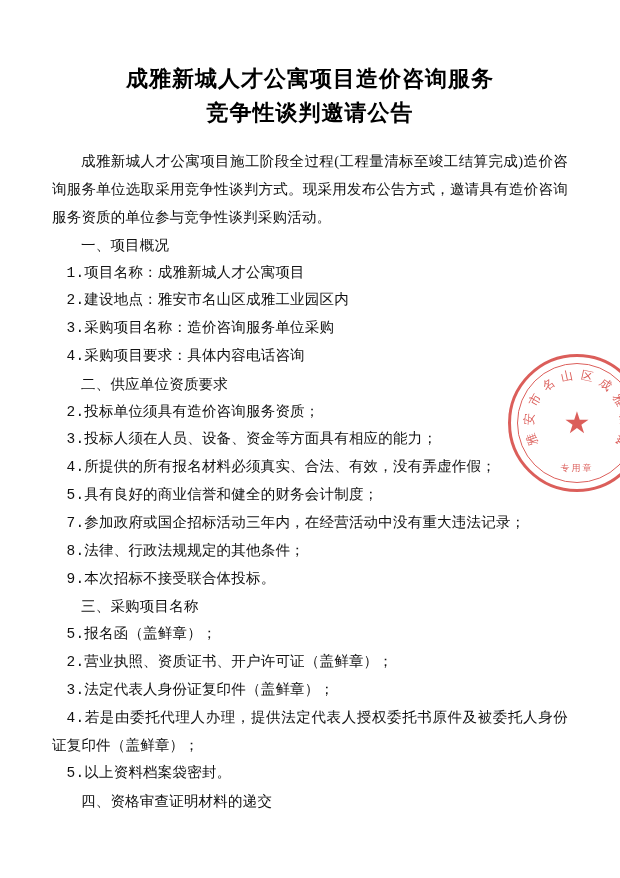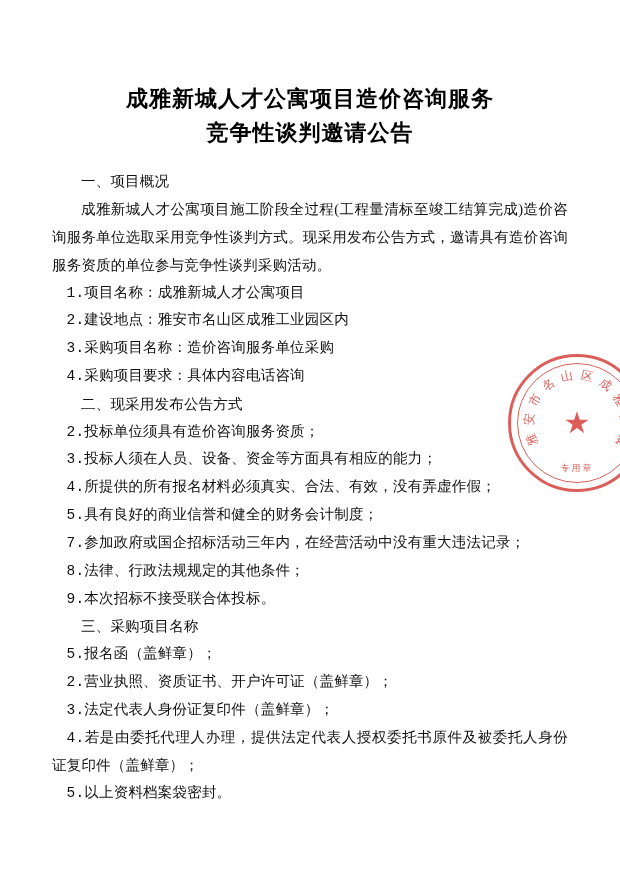--- a/index.html
+++ b/index.html
@@ -13,21 +13,21 @@
     font-family: "Liberation Serif", "DejaVu Serif", serif;
     color: #111111;
     overflow: hidden;
     position: relative;
   }
   .page {
     position: relative;
     width: 620px;
     height: 878px;
     box-sizing: border-box;
-    padding: 82px 52px 20px 52px;
+    padding: 62px 52px 20px 52px;
   }
   .doc-title {
     text-align: center;
     font-size: 22px;
     font-weight: bold;
     letter-spacing: 1px;
     line-height: 1.55;
     margin: 0 0 18px 0;
     color: #000000;
   }
@@ -128,40 +128,41 @@
 <body>
 
 <div class="page">
 
   <h1 class="doc-title">
     <span class="line">成雅新城人才公寓项目造价咨询服务</span>
     <span class="line">竞争性谈判邀请公告</span>
   </h1>
 
   <div class="body-text">
+    <p class="para head">成雅新城人才公寓项目施工阶段全过程(工程量清标至竣工结算完成)造价咨询服务单位选取采用竞争性谈判方式。现采用发布公告方式，邀请具有造价咨询服务资质的单位参与竞争性谈判采购活动。</p>
     <p class="para head">一、项目概况</p>
-    <p class="para head">成雅新城人才公寓项目施工阶段全过程(工程量清标至竣工结算完成)造价咨询服务单位选取采用竞争性谈判方式。现采用发布公告方式，邀请具有造价咨询服务资质的单位参与竞争性谈判采购活动。</p>
     <p class="para sub">1.项目名称：成雅新城人才公寓项目</p>
     <p class="para sub">2.建设地点：雅安市名山区成雅工业园区内</p>
     <p class="para sub">3.采购项目名称：造价咨询服务单位采购</p>
     <p class="para sub">4.采购项目要求：具体内容电话咨询</p>
-    <p class="para head">二、现采用发布公告方式</p>
+    <p class="para head">二、供应单位资质要求</p>
     <p class="para sub">2.投标单位须具有造价咨询服务资质；</p>
     <p class="para sub">3.投标人须在人员、设备、资金等方面具有相应的能力；</p>
     <p class="para sub">4.所提供的所有报名材料必须真实、合法、有效，没有弄虚作假；</p>
     <p class="para sub">5.具有良好的商业信誉和健全的财务会计制度；</p>
     <p class="para sub">7.参加政府或国企招标活动三年内，在经营活动中没有重大违法记录；</p>
     <p class="para sub">8.法律、行政法规规定的其他条件；</p>
     <p class="para sub">9.本次招标不接受联合体投标。</p>
     <p class="para head">三、采购项目名称</p>
     <p class="para sub">5.报名函（盖鲜章）；</p>
     <p class="para sub">2.营业执照、资质证书、开户许可证（盖鲜章）；</p>
     <p class="para sub">3.法定代表人身份证复印件（盖鲜章）；</p>
     <p class="para sub">4.若是由委托代理人办理，提供法定代表人授权委托书原件及被委托人身份证复印件（盖鲜章）；</p>
     <p class="para sub">5.以上资料档案袋密封。</p>
+    <p class="para head">四、资格审查证明材料的递交</p>
   </div>
 
   <div class="stamp-clip">
     <div class="stamp">
       <div class="ring-inner"></div>
       <div class="arc-text">
           <span style="transform: rotate(-110deg) translate(0px, -50px) rotate(0deg) translate(-6px, -6px);">雅</span>
           <span style="transform: rotate(-85.5556deg) translate(0px, -50px) rotate(0deg) translate(-6px, -6px);">安</span>
           <span style="transform: rotate(-61.1111deg) translate(0px, -50px) rotate(0deg) translate(-6px, -6px);">市</span>
           <span style="transform: rotate(-36.6667deg) translate(0px, -50px) rotate(0deg) translate(-6px, -6px);">名</span>

